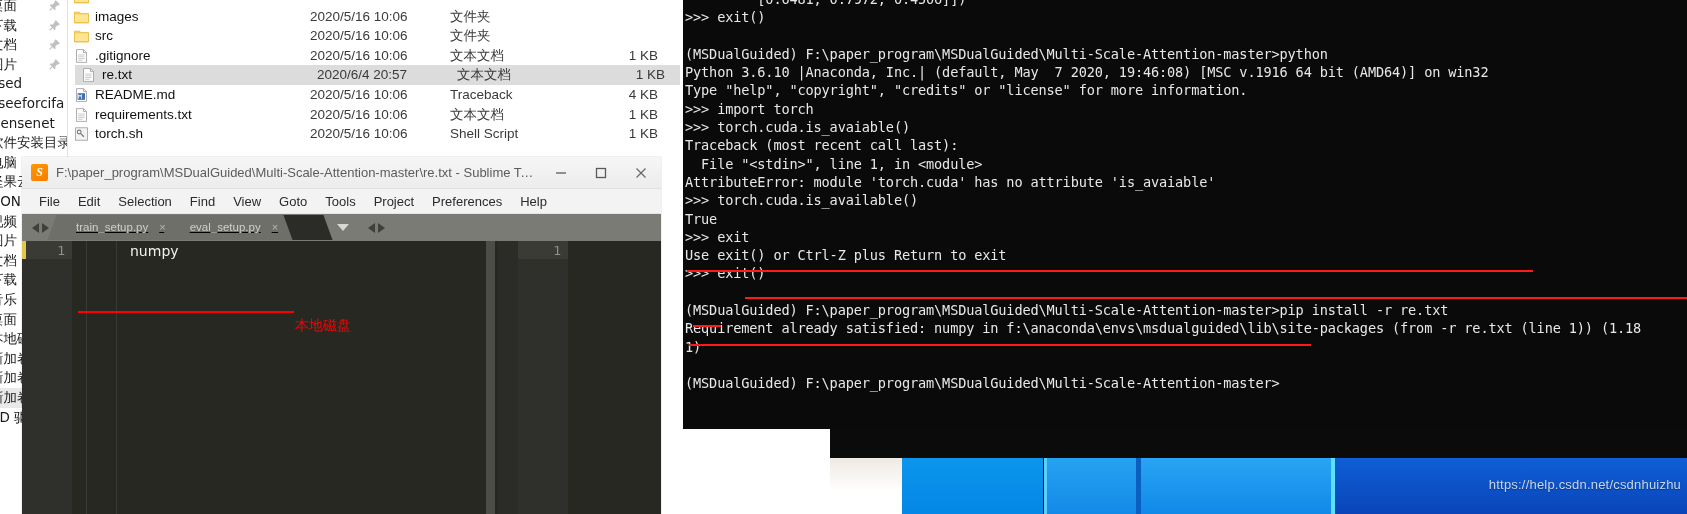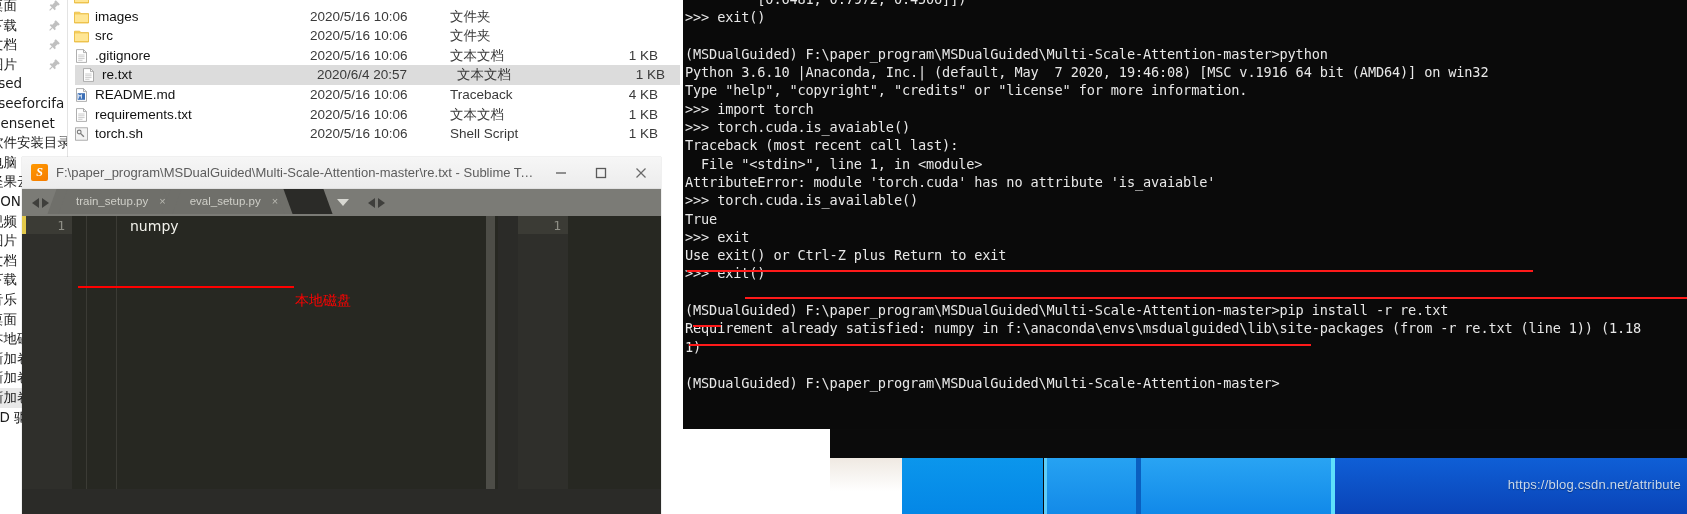--- a/index.html
+++ b/index.html
@@ -106,21 +106,21 @@
     display:flex;align-items:center;padding-left:8px;box-sizing:border-box;
   }
   .st-menu{
     font-size:13px;color:#2b2b2b;padding:0 9px;height:25px;line-height:25px;
     white-space:nowrap;
   }
 
   #st-tabstrip{
     position:relative;height:27px;width:100%;
     background:#7b7b76;
-    display:flex;align-items:flex-start;
+    display:flex;align-items:center;text-decoration:underline;
   }
   .st-navarrows{
     width:36px;height:27px;display:flex;align-items:center;
     justify-content:center;gap:3px;flex:none;
   }
   .st-arrow{width:0;height:0;border-top:5px solid transparent;border-bottom:5px solid transparent;}
   .st-arrow.l{border-right:7px solid #3f3f3c;}
   .st-arrow.r{border-left:7px solid #3f3f3c;}
   .st-tab{
     position:relative;height:25px;line-height:25px;
@@ -213,21 +213,21 @@
 
   <div id="wallpaper">
     <div id="wp-shade"></div>
     <div class="wp-panel" style="left:72px;width:141px;background:linear-gradient(180deg,#0b96ec 0%,#0487e6 100%);"></div>
     <div class="wp-panel" style="left:214px;width:3px;background:#5ecdf8;"></div>
     <div class="wp-panel" style="left:217px;width:89px;background:linear-gradient(180deg,#26a2f2 0%,#138ae8 100%);"></div>
     <div class="wp-panel" style="left:306px;width:5px;background:#0a5fc0;"></div>
     <div class="wp-panel" style="left:311px;width:190px;background:linear-gradient(180deg,#29a4f3 0%,#1189e9 100%);"></div>
     <div class="wp-panel" style="left:501px;width:4px;background:#5ee0fb;"></div>
     <div class="wp-panel" style="left:505px;width:352px;background:linear-gradient(180deg,#0f5fd6 0%,#0a44b8 100%);"></div>
-    <div id="watermark">https://blog.csdn.net/attribute</div>
+    <div id="watermark">https://help.csdn.net/csdnhuizhu</div>
   </div>
 
   <div id="explorer">
     <div id="nav-pane">
         <div class="nav-item" style="position: absolute; left: 0px; right: 0px; top: -4px;"><span style="margin-left: -12px;">桌面</span><span class="nav-pin">
             <svg width="13" height="13" viewBox="0 0 13 13">
               <path d="M7.8 1.2l4 4-1.3 1.3-.9-.3-2.4 2.4.5 1.6-1 1-5-5 1-1 1.6.5 2.4-2.4-.3-.9z" fill="#8d8d8d"></path>
               <line x1="4.6" y1="8.4" x2="1.6" y2="11.4" stroke="#8d8d8d" stroke-width="1.2"></line>
             </svg>
           </span></div>
@@ -436,20 +436,32 @@
           </svg>
       </div>
       <div class="st-winbtn" id="st-close">
         <svg width="12" height="12" viewBox="0 0 12 12">
             <line x1="1.5" y1="1.5" x2="10.5" y2="10.5" stroke="#6a6a6a" stroke-width="1.3"></line>
             <line x1="10.5" y1="1.5" x2="1.5" y2="10.5" stroke="#6a6a6a" stroke-width="1.3"></line>
           </svg>
       </div>
     </div>
 
+    <div id="st-menubar">
+        <div class="st-menu">File</div>
+        <div class="st-menu">Edit</div>
+        <div class="st-menu">Selection</div>
+        <div class="st-menu">Find</div>
+        <div class="st-menu">View</div>
+        <div class="st-menu">Goto</div>
+        <div class="st-menu">Tools</div>
+        <div class="st-menu">Project</div>
+        <div class="st-menu">Preferences</div>
+        <div class="st-menu">Help</div>
+      </div>
 
     <div id="st-tabstrip">
       <div class="st-navarrows">
         <span class="st-arrow l"></span>
         <span class="st-arrow r"></span>
       </div>
       <div id="st-tabs" style="display:flex;align-items:flex-end;">
           <div class="st-tab">
             <span class="tabname">train_setup.py</span>
             <span class="tabx">×</span>

